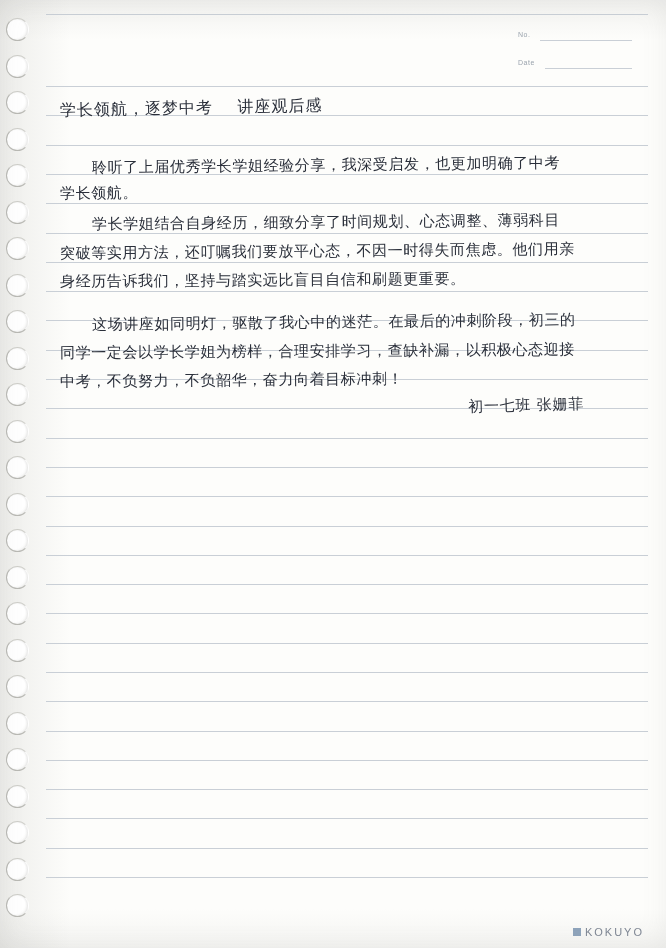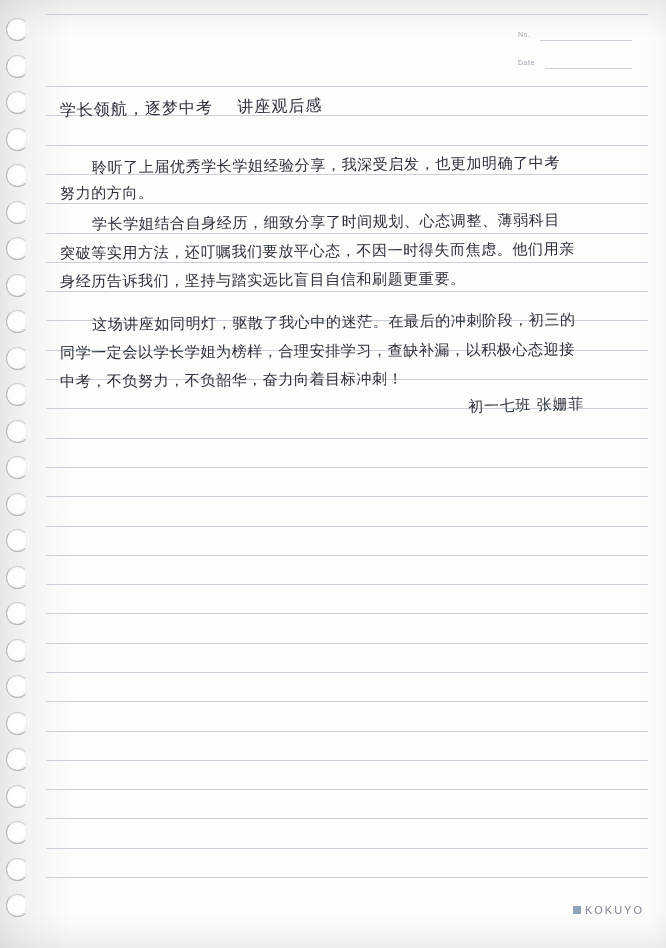--- a/index.html
+++ b/index.html
@@ -100,21 +100,21 @@
     transform: rotate(-1.4deg);
   }
 
   
   .hand::after { content: ""; }
 
   
   #brand {
     position: absolute;
     right: 22px;
-    bottom: 32px;
+    bottom: 10px;
     display: flex;
     align-items: center;
     gap: 4px;
   }
   #brand .sq {
     width: 8px;
     height: 8px;
     background: #8fa4bb;
   }
   #brand .txt {
@@ -200,21 +200,21 @@
     </div>
 
   <div class="hdr-field" style="left:518px; top:31px;">No.</div>
   <div class="hdr-line" style="left:540px; top:40px; width:92px;"></div>
   <div class="hdr-field" style="left:518px; top:59px;">Date</div>
   <div class="hdr-line" style="left:545px; top:68px; width:87px;"></div>
 
   <div id="handwriting">
       <div class="hand hw-title" style="left: 60px; top: 100px; transform: rotate(-1.1deg);">学长领航，逐梦中考    讲座观后感</div>
       <div class="hand hw-body" style="left: 92px; top: 158px; transform: rotate(-0.6deg);">聆听了上届优秀学长学姐经验分享，我深受启发，也更加明确了中考</div>
-      <div class="hand hw-body" style="left: 60px; top: 186px; transform: rotate(-0.4deg);">努力的方向。</div>
+      <div class="hand hw-body" style="left: 60px; top: 186px; transform: rotate(-0.4deg);">学长领航。</div>
       <div class="hand hw-body" style="left: 92px; top: 215px; transform: rotate(-0.5deg);">学长学姐结合自身经历，细致分享了时间规划、心态调整、薄弱科目</div>
       <div class="hand hw-body" style="left: 60px; top: 244px; transform: rotate(-0.5deg);">突破等实用方法，还叮嘱我们要放平心态，不因一时得失而焦虑。他们用亲</div>
       <div class="hand hw-body" style="left: 60px; top: 273px; transform: rotate(-0.4deg);">身经历告诉我们，坚持与踏实远比盲目自信和刷题更重要。</div>
       <div class="hand hw-body" style="left: 92px; top: 315px; transform: rotate(-0.6deg);">这场讲座如同明灯，驱散了我心中的迷茫。在最后的冲刺阶段，初三的</div>
       <div class="hand hw-body" style="left: 60px; top: 344px; transform: rotate(-0.4deg);">同学一定会以学长学姐为榜样，合理安排学习，查缺补漏，以积极心态迎接</div>
       <div class="hand hw-body" style="left: 60px; top: 373px; transform: rotate(-0.5deg);">中考，不负努力，不负韶华，奋力向着目标冲刺！</div>
       <div class="hand hw-sign" style="left: 468px; top: 398px; transform: rotate(-1.4deg);">初一七班 张姗菲</div>
     </div>
 
   <div id="brand">

